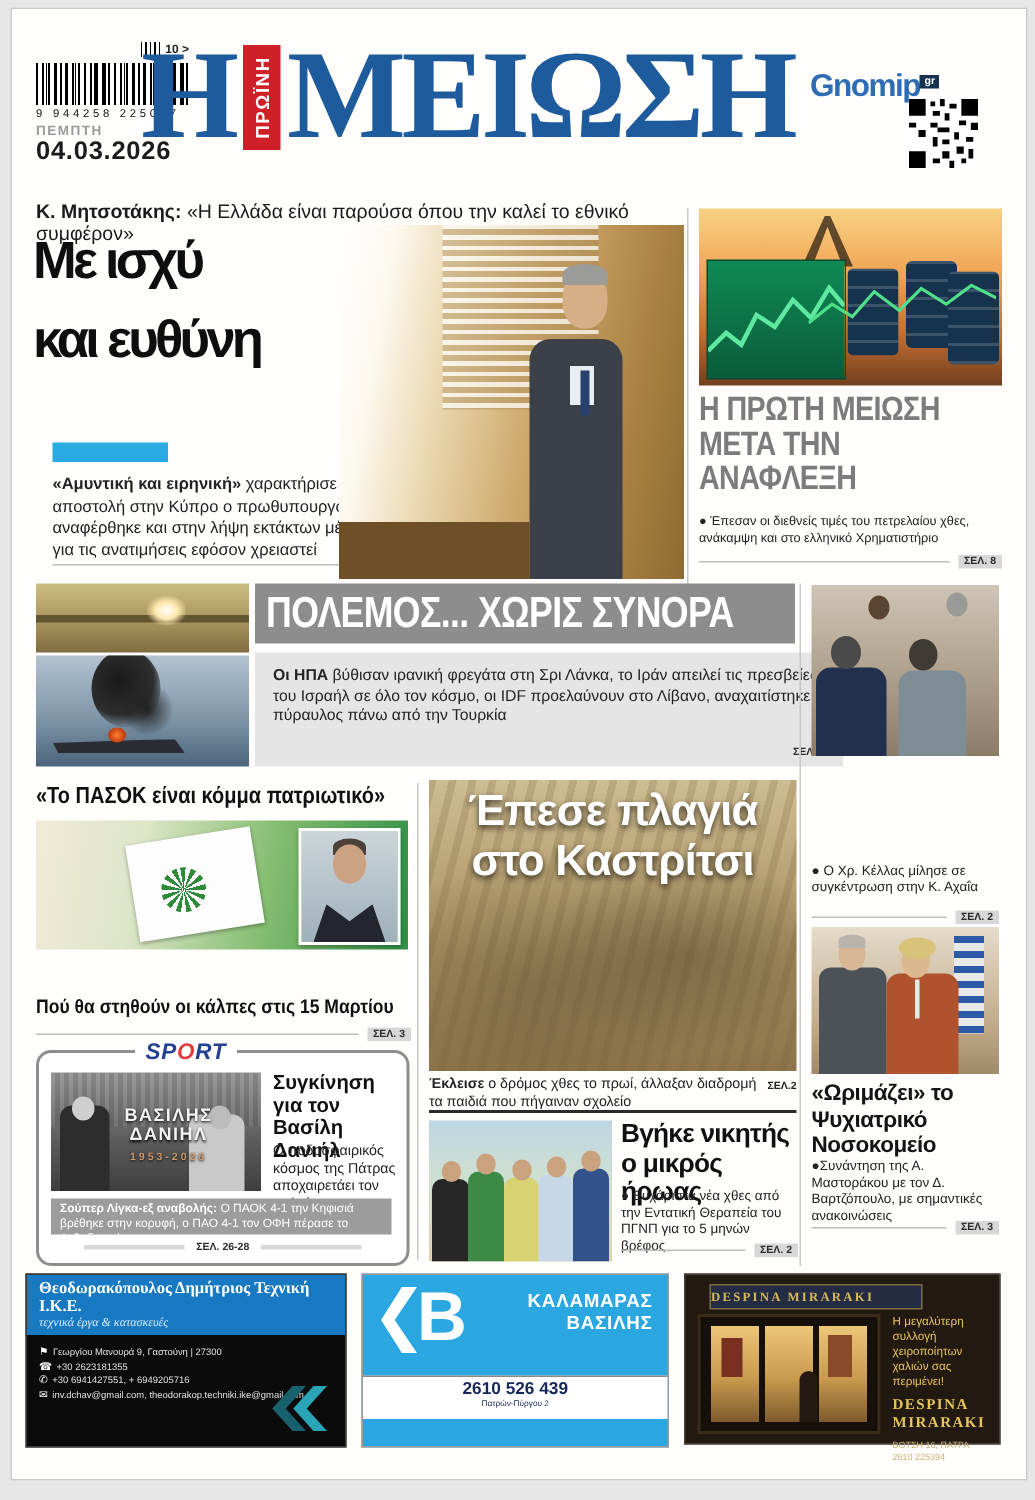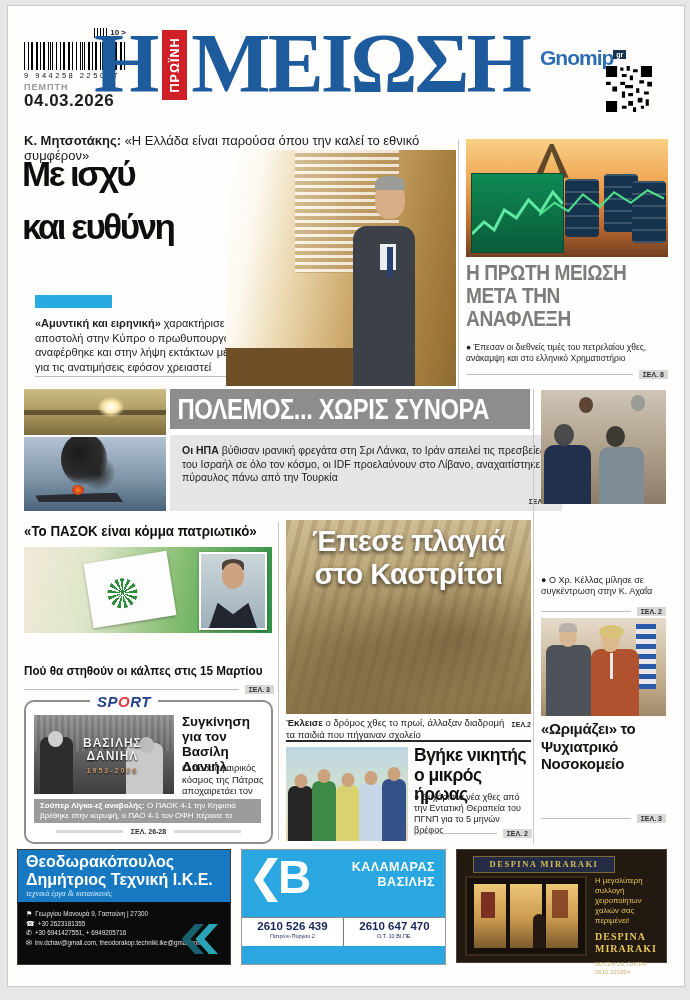--- a/index.html
+++ b/index.html
@@ -164,42 +164,42 @@
   .sp-body{position:absolute;left:156px;top:60px;width:84px;font-size:9.5px;line-height:11.5px;color:#222;}
   .sp-strip{position:absolute;left:8px;top:97px;width:227px;height:24px;background:#9c9c9c;color:#fff;font-size:8px;line-height:9.8px;padding:2px 6px;box-sizing:border-box;}
   .sp-strip b{font-weight:bold;}
   .sp-pr{position:absolute;left:30px;top:126px;width:185px;display:flex;align-items:center;}
   .sp-pr .ln{flex:1;height:3px;background:#d9d9d9;}
   .sp-pr .lb{font-size:7px;font-weight:bold;color:#2b2b2b;margin:0 8px;}
 
   
   .ad1{left:9px;top:843px;width:214px;height:116px;background:#0b0b0b;border:1px solid #3c3c3c;box-sizing:border-box;}
   .ad1-band{background:#1779c2;padding:3px 8px 4px 8px;}
-  .ad1-title{font-family:Liberation Sans, sans-serif;font-weight:bold;font-size:16px;color:#fff;}
+  .ad1-title{font-family:Liberation Serif, serif;font-weight:bold;font-size:11px;color:#fff;}
   .ad1-sub{font-family:"Liberation Serif",serif;font-style:italic;font-size:8px;color:#d8ecfa;}
   .ad1-rows{padding:7px 8px 0 8px;}
   .ad1-row{font-size:6.3px;color:#e0e0e0;line-height:9.5px;}
   .ad1-row .ic{color:#fff;font-size:7px;margin-right:3px;}
   .ad1-logo{position:absolute;right:10px;bottom:8px;width:46px;height:34px;}
   .chev{position:absolute;width:30px;height:30px;clip-path:polygon(100% 0,55% 50%,100% 100%,70% 100%,25% 50%,70% 0);}
   .chev1{left:0;top:2px;background:#17606e;}
   .chev2{left:14px;top:2px;background:#2aa5b8;}
   .ad2{left:233px;top:843px;width:205px;height:116px;background:#2aa7e0;border:1px solid #9a9a9a;box-sizing:border-box;}
   .kb{position:absolute;left:12px;top:8px;width:56px;height:44px;}
   .kb-k{position:absolute;left:0;top:0;width:24px;height:44px;background:#fff;clip-path:polygon(100% 0,38% 50%,100% 100%,58% 100%,0 50%,58% 0);}
   .kb-b{position:absolute;left:24px;top:-7px;font-size:46px;font-weight:bold;color:#fff;line-height:52px;}
   .ad2-name{position:absolute;right:10px;top:10px;text-align:right;font-size:12.5px;line-height:14.5px;font-weight:bold;color:#fff;letter-spacing:.5px;}
   .ad2-serv{position:absolute;left:0;top:54px;width:100%;text-align:center;font-size:20px;line-height:21px;font-weight:bold;color:#142a5e;letter-spacing:5px;}
   .ad2-strip{position:absolute;left:0;bottom:18px;width:100%;height:28px;background:#ffffff;border-top:1px solid #888;display:flex;}
   .ad2-cell{flex:1;text-align:center;padding-top:2px;}
   .ad2-cell + .ad2-cell{border-left:1px solid #777;}
   .ad2-ph{font-size:11.5px;font-weight:bold;color:#16265a;line-height:13px;}
   .ad2-sb{font-size:5.5px;color:#16265a;}
   .ad3{left:448px;top:843px;width:211px;height:114px;background:#221910;border:1px solid #4a4036;box-sizing:border-box;}
-  .ad3-band{position:absolute;left:16px;top:6px;width:140px;height:15px;background:#232c42;border:1px solid #7a6a3a;text-align:center;font-family:"Liberation Serif",serif;font-size:8.5px;line-height:15px;letter-spacing:1.5px;color:#d8b95a;font-weight:bold;}
+  .ad3-band{position:absolute;left:16px;top:6px;width:140px;height:15px;background:#232c42;border:1px solid #7a6a3a;text-align:left;font-family:"Liberation Serif",serif;font-size:8.5px;line-height:15px;letter-spacing:1.5px;color:#d8b95a;font-weight:bold;}
   .ph-store{position:absolute;left:8px;top:26px;width:122px;height:80px;background:#17100a;border:2px solid #3a2c1a;box-sizing:border-box;}
   .store-win{position:absolute;left:6%;top:8%;width:88%;height:84%;background:
       repeating-linear-gradient(90deg,rgba(20,12,6,0) 0 32px,#17100a 32px 36px),
       linear-gradient(180deg,#edc678 0%,#c99a4e 55%,#7e5a2c 100%);}
   .store-rug1{position:absolute;left:12%;top:18%;width:14px;height:26px;background:#7a3020;}
   .store-rug2{position:absolute;right:14%;top:16%;width:16px;height:28px;background:#8a4a28;}
   .store-man{position:absolute;left:56%;bottom:8%;width:12px;height:34px;background:#241a12;border-radius:6px 6px 0 0;}
   .ad3-right{position:absolute;left:138px;top:26px;width:66px;}
   .ad3-promo{font-size:7.8px;line-height:10px;color:#e6c45c;}
   .ad3-brand{margin-top:5px;font-family:"Liberation Serif",serif;font-weight:bold;font-size:10px;line-height:12px;color:#e6c45c;letter-spacing:1px;}
@@ -327,20 +327,21 @@
     <div class="off-flag"></div>
     <div class="off-m-body"></div>
     <div class="off-m-head"></div>
     <div class="off-m-hair"></div>
     <div class="off-w-body"></div>
     <div class="off-lanyard"></div>
     <div class="off-w-head"></div>
     <div class="off-w-hair"></div>
   </div>
   <h3 class="abs rail-t railB-t" style="margin:0;">«Ωριμάζει» το Ψυχιατρικό Νοσοκομείο</h3>
+  <p class="abs rail-b railB-b" style="margin:0;">●Συνάντηση της Α. Μαστοράκου με τον Δ. Βαρτζόπουλο, με σημαντικές ανακοινώσεις</p>
   <div class="abs pageref pr-railB">
     <span class="ln"></span>
       <span class="lb">ΣΕΛ. 3</span>
   </div>
 
   <h2 class="abs pasok-hl nowrap" style="margin:0;">«Το ΠΑΣΟΚ είναι κόμμα πατριωτικό»</h2>
   <div class="abs ph ph-pasok">
     <div class="ballot">
         <div class="sun"></div>
       </div>
@@ -448,24 +449,20 @@
     </div>
     <div class="ad2-serv">
       <br>
       <span>ΔΙΑΓΡΑΦΗ</span>
     </div>
     <div class="ad2-strip">
       <div class="ad2-cell">
         <div class="ad2-ph">2610 526 439</div>
         <div class="ad2-sb">Πατρών-Πύργου 2</div>
       </div>
-      <div class="ad2-cell">
-        <div class="ad2-ph">2610 647 470</div>
-        <div class="ad2-sb">Ο.Τ. 10 ΒΙ.ΠΕ.</div>
-      </div>
     </div>
   </div>
 
   <div class="abs ad3">
     <div class="ad3-band">DESPINA MIRARAKI</div>
     <div class="ph-store">
       <div class="store-win"></div>
       <div class="store-rug1"></div>
       <div class="store-rug2"></div>
       <div class="store-man"></div>

